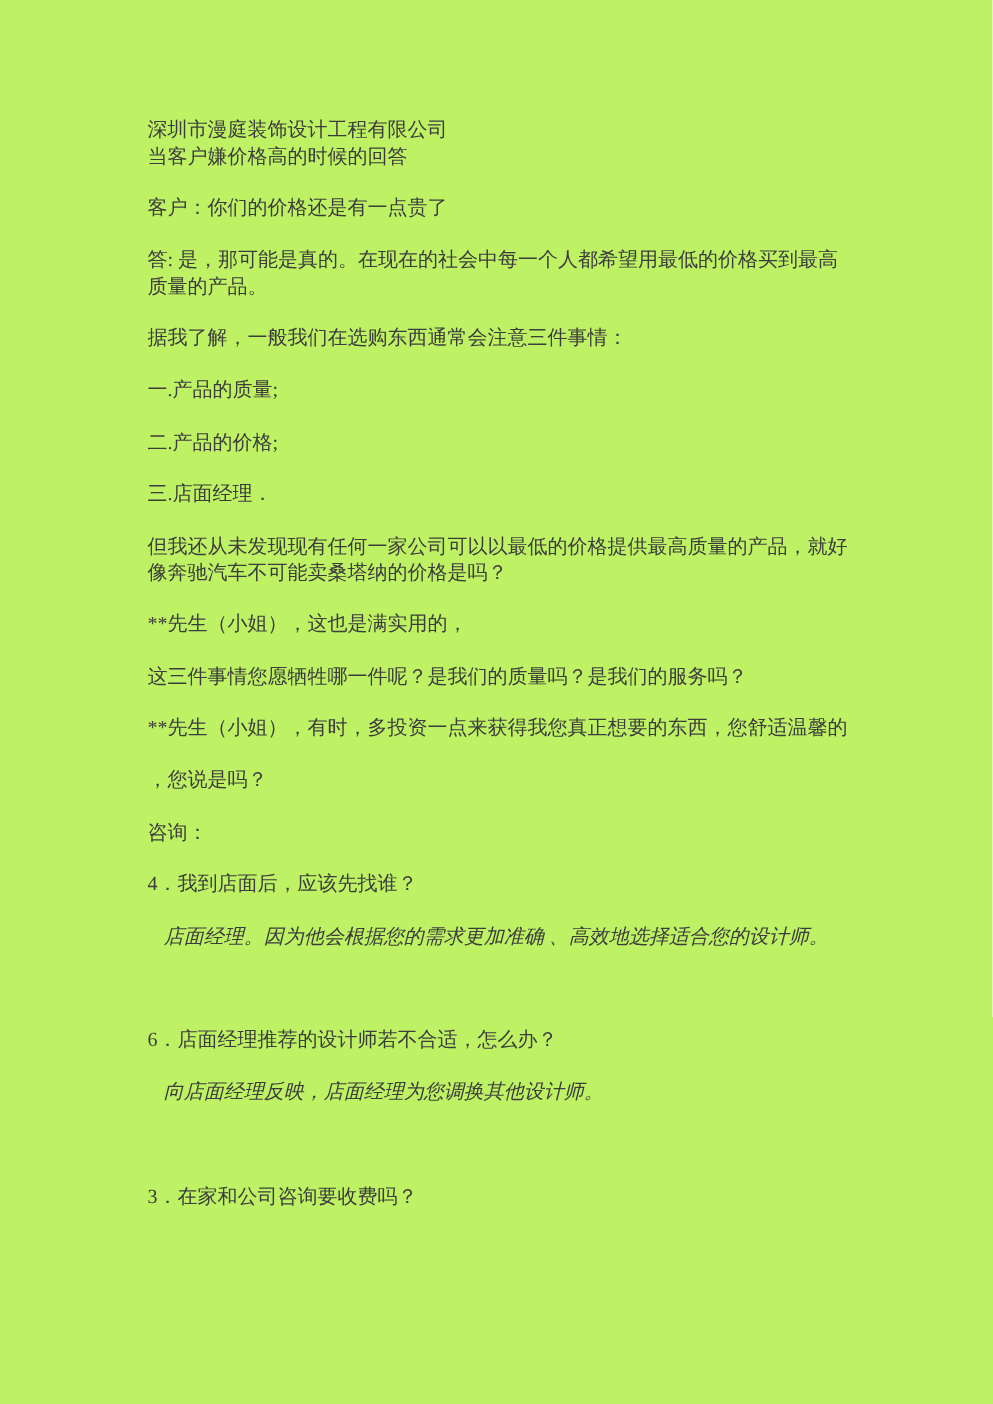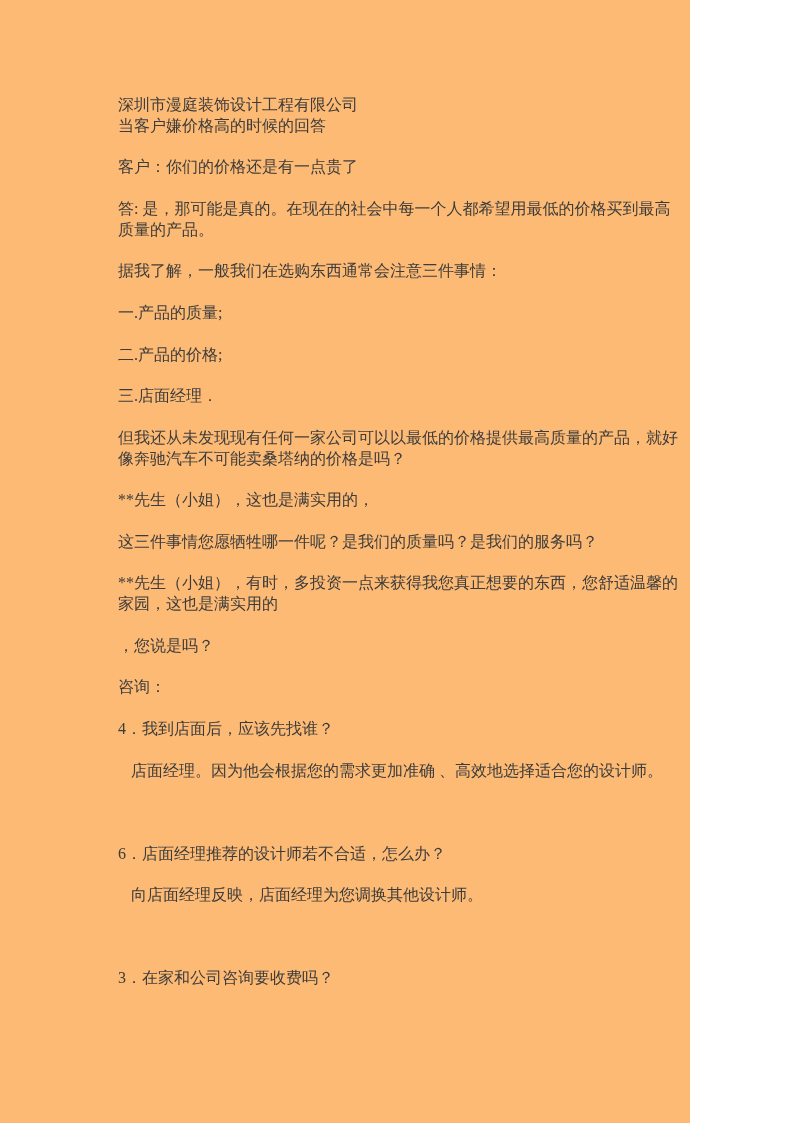--- a/index.html
+++ b/index.html
@@ -11,43 +11,43 @@
     width: 794px;
     height: 1123px;
     position: relative;
     overflow: hidden;
     font-family: "Liberation Serif", "DejaVu Serif", serif;
   }
   .page {
     position: absolute;
     left: 0;
     top: 0;
-    width: 664px;
+    width: 794px;
     height: 1123px;
-    background: #fdba74;
-    padding-left: 26px;
+    background: #bef264;
   }
   .content {
     position: absolute;
     left: 118px;
     top: 95px;
     width: 566px;
   }
   .line {
     margin: 0;
     padding: 0;
     font-size: 16px;
     line-height: 20.8px;
     min-height: 20.8px;
     color: #3c3c3c;
     white-space: nowrap;
     letter-spacing: 0;
   }
   .line.indent {
     padding-left: 13px;
+    font-style: italic;
   }
   .line.blank {
     white-space: normal;
   }
 </style>
 </head>
 <body>
 
 <div class="page">
   <div class="content">
@@ -68,21 +68,20 @@
       <p class="line">三.店面经理．</p>
       <p class="line blank"></p>
       <p class="line">但我还从未发现现有任何一家公司可以以最低的价格提供最高质量的产品，就好</p>
       <p class="line">像奔驰汽车不可能卖桑塔纳的价格是吗？</p>
       <p class="line blank"></p>
       <p class="line">**先生（小姐），这也是满实用的，</p>
       <p class="line blank"></p>
       <p class="line">这三件事情您愿牺牲哪一件呢？是我们的质量吗？是我们的服务吗？</p>
       <p class="line blank"></p>
       <p class="line">**先生（小姐），有时，多投资一点来获得我您真正想要的东西，您舒适温馨的</p>
-      <p class="line">家园，这也是满实用的</p>
       <p class="line blank"></p>
       <p class="line">，您说是吗？</p>
       <p class="line blank"></p>
       <p class="line">咨询：</p>
       <p class="line blank"></p>
       <p class="line">4．我到店面后，应该先找谁？</p>
       <p class="line blank"></p>
       <p class="line indent">店面经理。因为他会根据您的需求更加准确 、高效地选择适合您的设计师。</p>
       <p class="line blank"></p>
       <p class="line blank"></p>

